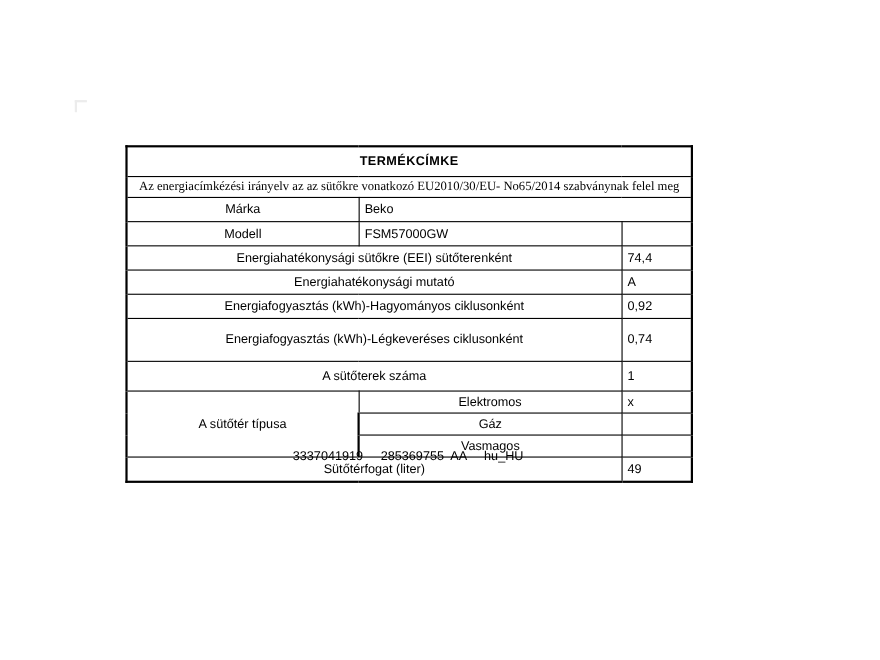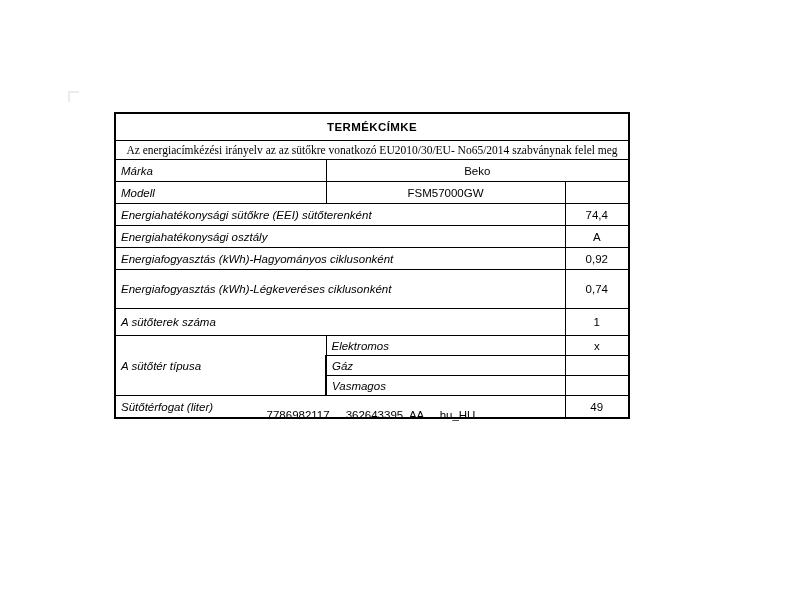--- a/index.html
+++ b/index.html
@@ -24,21 +24,21 @@
     top: 91px;
     width: 9px;
     height: 9px;
     border-left: 2px solid #ececec;
     border-top: 2px solid #ececec;
   }
 
   .label-sheet {
     position: absolute;
     left: 114px;
-    top: 112px;
+    top: 132px;
     width: 514px;
   }
 
   table.product-label {
     width: 514px;
     border-collapse: collapse;
     table-layout: fixed;
     border: 2px solid #000000;
   }
   table.product-label td {
@@ -64,25 +64,24 @@
     height: 26px;
   }
   .cell-subtitle {
     text-align: center;
     font-size: 11.5px;
     padding: 3px 8px 4px 8px;
     line-height: 1.2;
     font-family: Liberation Serif, serif;
   }
   .cell-key {
-    text-align: left;
-    font-style: italic;
+    text-align: center;
   }
   .cell-center {
-    text-align: center;
+    text-align: left;
   }
   .row-tall td { height: 34px; }
   .row-std td { height: 17px; }
   .row-mid td { height: 22px; }
   .row-sub td { height: 15px; }
 
   .footer-codes {
     position: absolute;
     left: 114px;
     top: 409px;
@@ -123,21 +122,21 @@
         <td class="cell-center">FSM57000GW</td>
         <td class="cell-center"></td>
       </tr>
 
       <tr class="row-std">
         <td class="cell-key" colspan="2">Energiahatékonysági sütőkre (EEI) sütőterenként</td>
         <td class="cell-center">74,4</td>
       </tr>
 
       <tr class="row-std">
-        <td class="cell-key" colspan="2">Energiahatékonysági osztály</td>
+        <td class="cell-key" colspan="2">Energiahatékonysági mutató</td>
         <td class="cell-center">A</td>
       </tr>
 
       <tr class="row-std">
         <td class="cell-key" colspan="2">Energiafogyasztás (kWh)-Hagyományos ciklusonként</td>
         <td class="cell-center">0,92</td>
       </tr>
 
       <tr class="row-tall">
         <td class="cell-key" colspan="2">Energiafogyasztás  (kWh)-Légkeveréses ciklusonként</td>
@@ -164,13 +163,13 @@
       </tr>
 
       <tr class="row-std">
         <td class="cell-key" colspan="2">Sütőtérfogat (liter)</td>
         <td class="cell-center">49</td>
       </tr>
     </tbody>
   </table>
 </div>
 
-<div class="footer-codes">7786982117     362643395  AA     hu_HU</div>
+<div class="footer-codes">3337041919     285369755  AA     hu_HU</div>
 
 </body></html>

